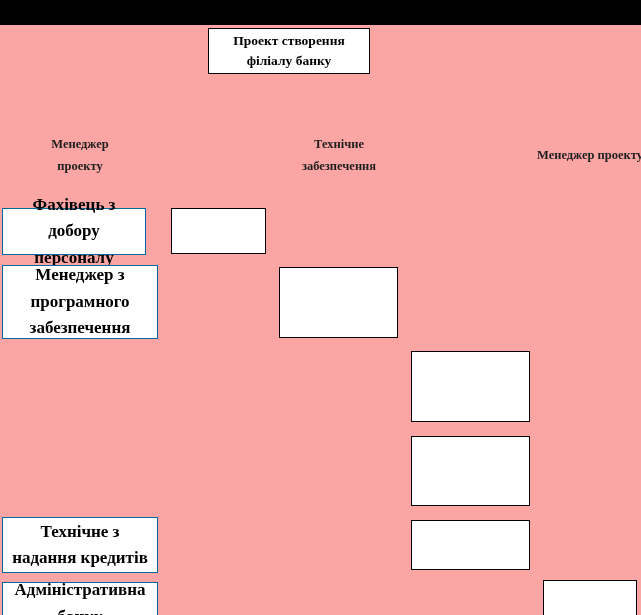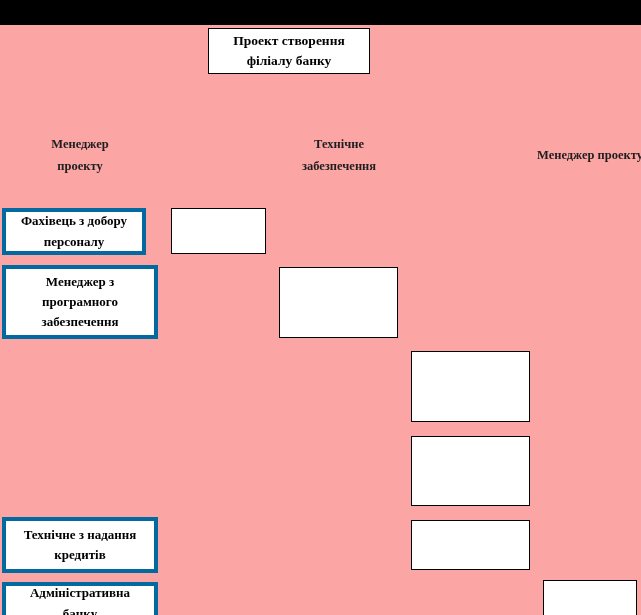--- a/index.html
+++ b/index.html
@@ -23,23 +23,23 @@
     display:flex;align-items:center;justify-content:center;text-align:center;
     font-weight:bold;font-size:12.5px;line-height:1.75;
     color:#1e1e1e; 
   }
   .hdr.c1{left:30px;width:100px;}
   .hdr.c2{left:178px;width:80px;}
   .hdr.c3{left:279px;width:120px;align-items:center;}
   .hdr.c4{left:410px;width:122px;}
   .hdr.c5{left:535px;width:110px;}
   .rowbox{
-    position:absolute;left:2px;background:#fff;border:4px solid #0369a1;box-sizing:border-box;
+    position:absolute;left:2px;background:#fff;border:1px solid #0369a1;box-sizing:border-box;
     display:flex;align-items:center;justify-content:center;text-align:center;
-    font-weight:bold;font-size:13px;line-height:1.55;color:#000;
+    font-weight:bold;font-size:17px;line-height:1.55;color:#000;
     padding:0 8px;
   }
   .r1{top:183px;width:144px;height:47px;}
   .r2{top:240px;width:156px;height:74px;}
   .r3{top:327px;width:156px;height:72px;}
   .r4{top:408px;width:156px;height:74px;}
   .r5{top:492px;width:156px;height:56px;}
   .r6{top:557px;width:156px;height:43px;}
   .cell{
     position:absolute;background:#fff;border:1px solid #000;box-sizing:border-box;

